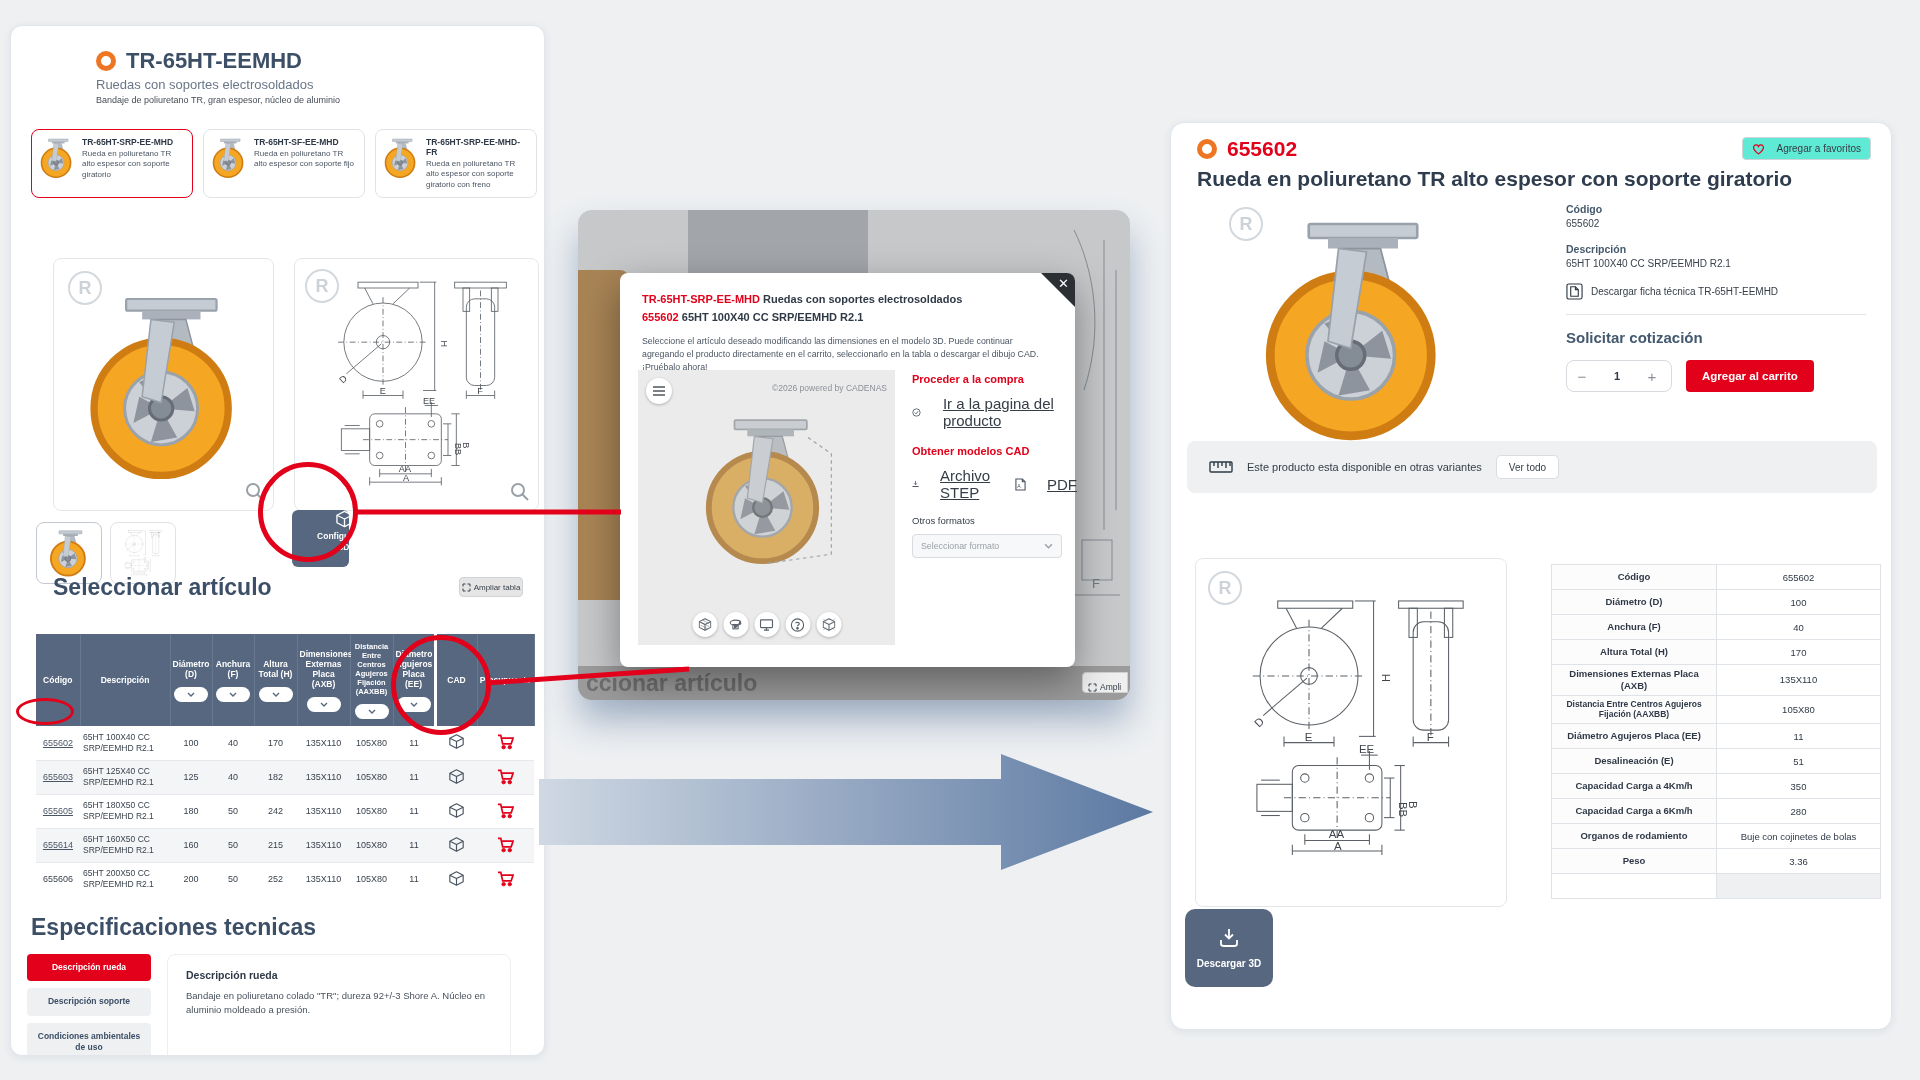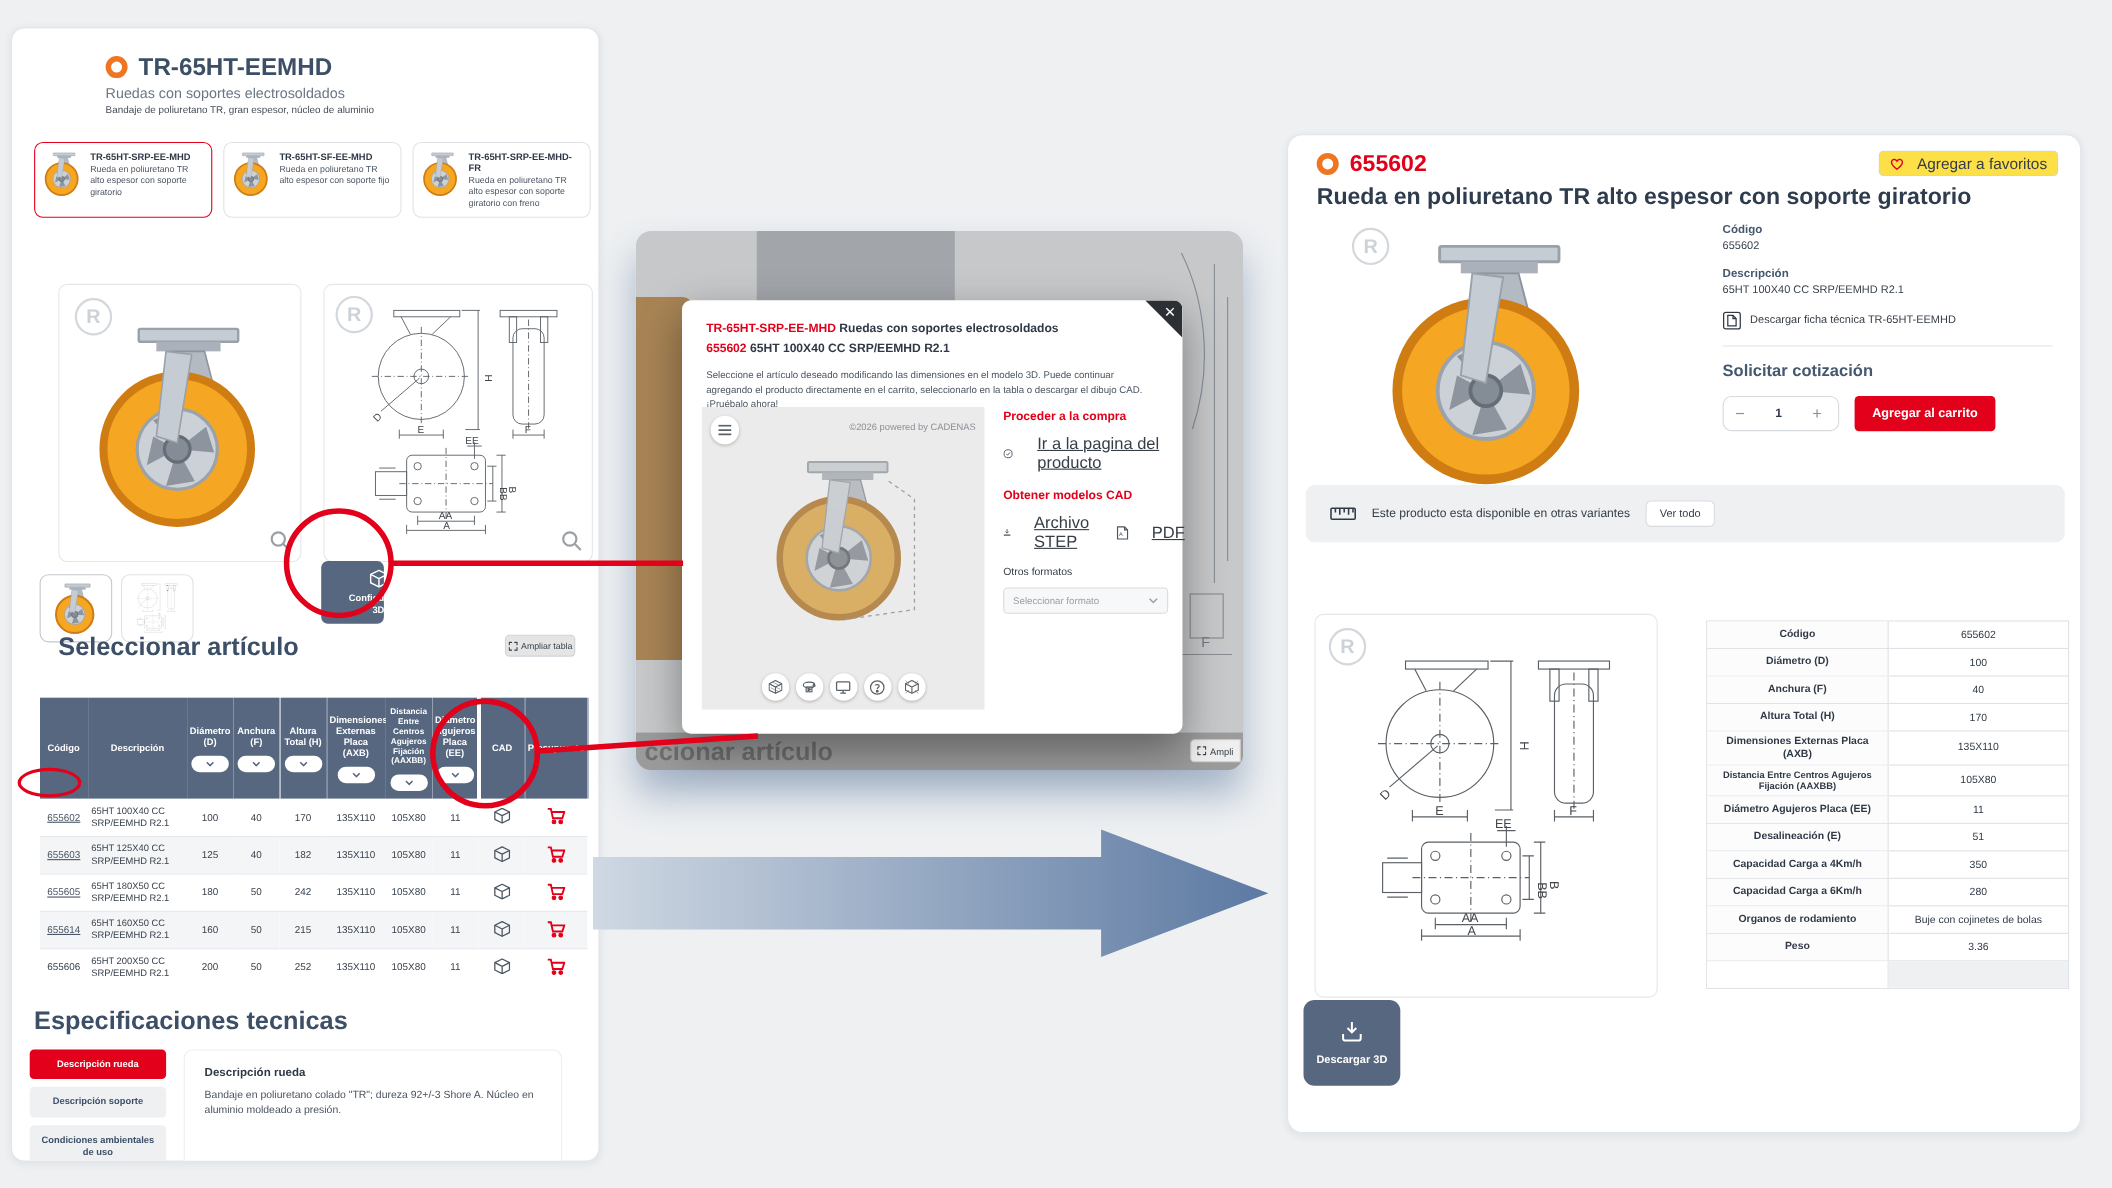--- a/index.html
+++ b/index.html
@@ -27,21 +27,21 @@
   .v-title { font-size:8.5px; font-weight:bold; color:#2f3946; }
   .v-desc { font-size:8px; color:#4b5562; margin-top:2px; line-height:1.3; }
 
   .photo-box { position:absolute; left:42px; top:232px; width:221px; height:253px; border:1px solid #e4e7ea; border-radius:8px; background:#fff; }
   .drawing-box { position:absolute; left:283px; top:232px; width:245px; height:253px; border:1px solid #e4e7ea; border-radius:8px; background:#fff; }
   .mag { position:absolute; right:8px; bottom:8px; width:20px; height:20px; cursor:pointer; }
 
   .thumb { position:absolute; width:66px; height:62px; border:1px solid #dfe2e6; border-radius:8px; background:#fff; padding:6px; cursor:pointer; }
   .thumb.sel { border-color:#c3c9d0; }
 
-  .config-btn { position:absolute; left:281px; top:484px; width:57px; height:57px; background:#56677f; border-radius:6px; color:#fff; font-size:8.5px; font-weight:bold; text-align:center; display:flex; flex-direction:column; align-items:center; justify-content:center; gap:3px; cursor:pointer; line-height:1.25;padding-left:47px; }
+  .config-btn { position:absolute; left:281px; top:484px; width:57px; height:57px; background:#56677f; border-radius:6px; color:#fff; font-size:8.5px; font-weight:bold; text-align:center; display:flex; flex-direction:column; align-items:center; gap:3px; cursor:pointer; line-height:1.25;padding-left:47px; }
 
   .sel-art-title { position:absolute; left:42px; top:548px; font-size:23px; font-weight:bold; color:#3c4f66; }
   .expand-btn { position:absolute; left:448px; top:551px; width:64px; height:20px; border:1px solid #cfd4d9; border-radius:4px; background:#e5e5e5; font-size:8px; color:#39424d; display:flex; align-items:center; justify-content:center; gap:3px; cursor:pointer; }
   .count-txt { position:absolute; left:42px; top:592px; font-size:9px; color:#49525d;margin-top:48px; }
 
   .sel-table-wrap { position:absolute; left:25px; top:608px; width:500px; height:258px; overflow:hidden; }
   table.sel-table { border-collapse:collapse; table-layout:fixed; width:498px; font-size:9px; }
   .sel-table th { background:#56677f; color:#fff; font-size:8.5px; font-weight:bold; vertical-align:middle; padding:3px 2px; height:92px; border-right:1px solid #68788e; position:relative; }
   .sel-table th.gapL { border-left:3px solid #fff; }
   .filter-chip { margin:8px auto 0; width:34px; height:15px; background:#fff; border-radius:8px; display:flex; align-items:center; justify-content:center; cursor:pointer; }
@@ -60,21 +60,21 @@
   .spec-content p { font-size:9.5px; color:#49525d; line-height:1.45; }
 
   
   .backdrop-page { position:absolute; left:578px; top:210px; width:552px; height:490px; background:#fbfbfc; border-radius:14px; box-shadow:0 22px 34px rgba(80,110,150,.45); overflow:hidden; }
   .bd-photo { position:absolute; left:0; top:60px; width:52px; height:330px; background:#c27a1f; border-radius:0 10px 10px 0; opacity:.9; }
   .bd-stem { position:absolute; left:110px; top:0; width:180px; height:64px; background:#8d949e; opacity:.55; }
   .bd-draw { position:absolute; right:6px; top:0; width:60px; height:470px; }
   .bd-dim { position:absolute; inset:0; background:rgba(125,128,132,.42); }
   .bd-bar { position:absolute; left:0; bottom:0; width:100%; height:34px; background:#9b9b9b; display:flex; align-items:center; }
   .bd-bar-title { font-size:23px; font-weight:bold; color:#6f6f6f; margin-left:8px; }
-  .bd-ampli { position:absolute; right:2px; top:6px; height:21px; width:46px; background:#efefef; border:1px solid #cfcfcf; border-radius:4px 0 0 4px; font-size:8.5px; color:#39424d; display:flex; align-items:center; gap:3px; padding-left:5px; overflow:hidden; cursor:pointer; }
+  .bd-ampli { position:absolute; right:2px; top:6px; height:21px; width:46px; background:#efefef; border:1px solid #cfcfcf; border-radius:4px 0 0 4px; font-size:8.5px; color:#39424d; display:flex; align-items:flex-end; gap:3px; padding-left:5px; overflow:hidden; cursor:pointer; }
 
   .modal { position:absolute; left:620px; top:273px; width:455px; height:394px; background:#fff; border-radius:8px; box-shadow:0 14px 38px rgba(0,0,0,.38); }
   .modal-fold { position:absolute; right:0; top:0; width:0; height:0; border-top:34px solid #2c2f33; border-left:34px solid transparent; border-radius:0 8px 0 0; }
   .modal-x { position:absolute; right:6px; top:3px; color:#fff; font-size:13px; cursor:pointer; }
   .m-line { position:absolute; left:22px; font-size:11px; font-weight:bold; color:#2f3946; }
   .m-intro { position:absolute; left:22px; top:62px; width:412px; font-size:8.8px; color:#4b5562; line-height:1.5; }
   .viewer { position:absolute; left:18px; top:97px; width:257px; height:275px; background:#ebebeb; }
   .viewer-menu { position:absolute; left:8px; top:8px; width:26px; height:26px; background:#fff; border-radius:50%; box-shadow:0 1px 3px rgba(0,0,0,.25); display:flex; align-items:center; justify-content:center; cursor:pointer; }
   .viewer-mark { position:absolute; right:8px; top:13px; font-size:8.5px; color:#8b9097; }
   .viewer-icons { position:absolute; left:50%; transform:translateX(-50%); bottom:8px; display:flex; gap:6px; }
@@ -86,21 +86,21 @@
   .m-label { font-size:9.5px; color:#353d47; margin:14px 0 8px; }
   .m-select { width:150px; height:24px; border:1px solid #d8dbdf; border-radius:4px; background:#f7f8f9; display:flex; align-items:center; justify-content:space-between; padding:0 8px; font-size:8.8px; color:#9aa0a7; cursor:pointer; }
 
   
   .big-arrow { position:absolute; left:539px; top:752px; }
 
   
   .right-panel { left:1170px; top:122px; width:722px; height:908px; border-radius:14px; }
   .rp-head { position:absolute; left:26px; top:14px; display:flex; align-items:center; gap:10px; }
   .rp-code { font-size:21px; font-weight:bold; color:#e2001a; }
-  .fav-btn { position:absolute; right:20px; top:14px; height:23px; border:1px solid #cfd4d9; border-radius:4px; background:#fde047; display:flex; align-items:center; gap:12px; padding:0 9px; font-size:14px; color:#353d47; cursor:pointer; }
+  .fav-btn { position:absolute; right:20px; top:14px; height:23px; border:1px solid #cfd4d9; border-radius:4px; background:#5eead4; display:flex; align-items:center; gap:12px; padding:0 9px; font-size:10px; color:#353d47; cursor:pointer; }
   .rp-title { position:absolute; left:26px; top:44px; font-size:21px; font-weight:bold; color:#2e3c4e; }
   .rp-photo { position:absolute; left:40px; top:84px; width:270px; height:240px; }
   .rp-info { position:absolute; left:395px; top:80px; width:300px; }
   .rp-label { font-size:10.5px; font-weight:bold; color:#44586e; }
   .rp-val { font-size:10px; color:#39424d; margin:3px 0 14px; }
   .sheet-row { display:flex; align-items:center; gap:8px; margin:8px 0 14px; cursor:pointer; }
   .sheet-txt { font-size:10px; color:#353d47; }
   .rp-hr { border:none; border-top:1px solid #e2e5e9; margin:4px 0 14px; }
   .quote-title { font-size:15px; font-weight:bold; color:#44586e; margin-bottom:14px; }
   .buy-row { display:flex; align-items:center; gap:14px; }

